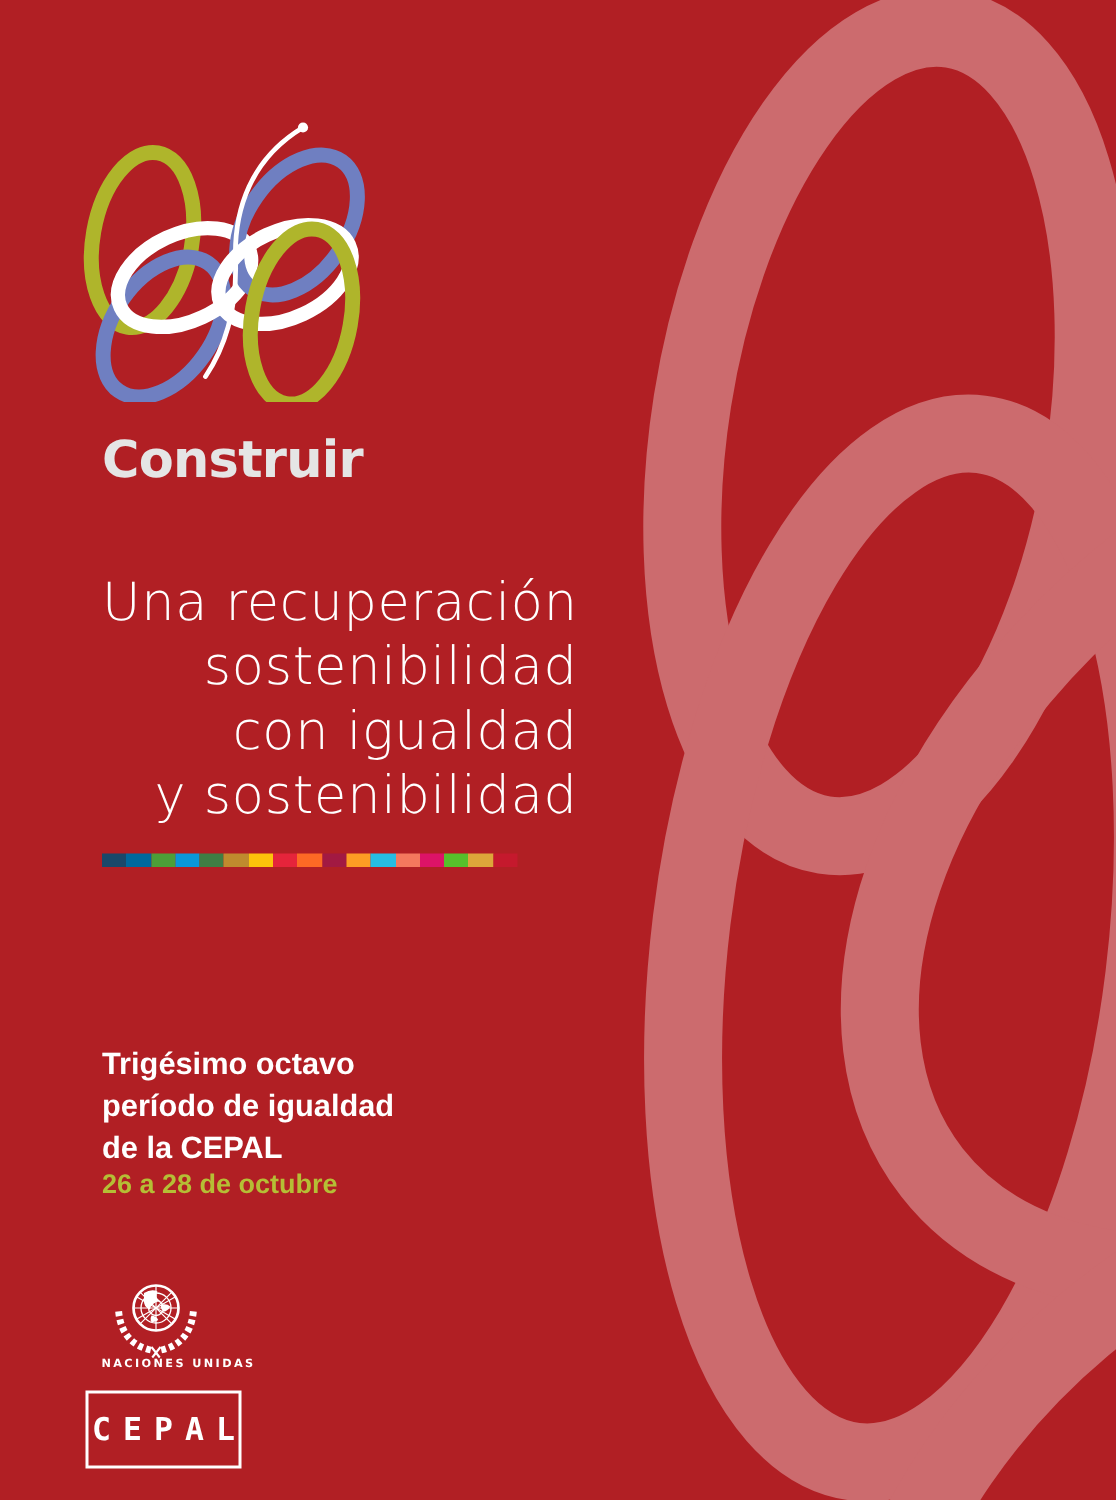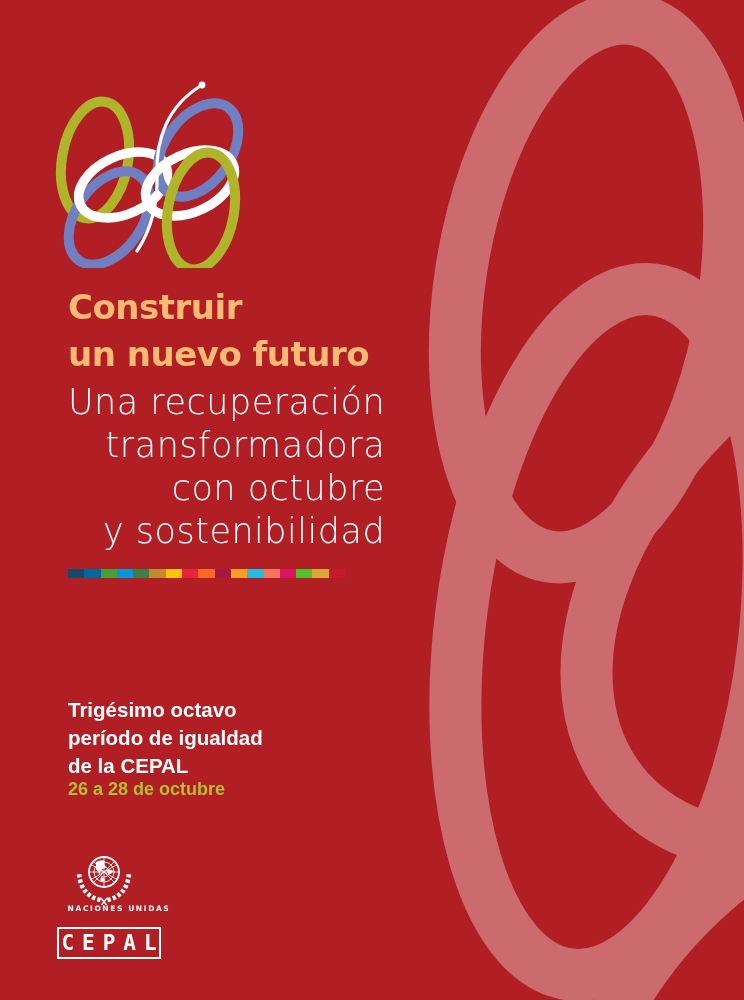--- a/index.html
+++ b/index.html
@@ -21,21 +21,21 @@
   .butterfly-svg { left:55px; top:68px; }
   .bf { fill:none; }
   .bf-olive { stroke: var(--butterfly-olive, #AFB52B); stroke-width:10; }
   .bf-blue  { stroke: var(--butterfly-blue, #6F7FC1);  stroke-width:10; }
   .bf-white { stroke: var(--butterfly-white, #FFFFFF); stroke-width:9.5; }
   .bf-body  { stroke: var(--butterfly-white, #FFFFFF); stroke-width:3.2; stroke-linecap:round; }
   .bf-dot   { fill: var(--butterfly-white, #FFFFFF); }
 
   .title {
     position:absolute; left:68px; top:284px;
-    color:#fdba74; font-weight:bold; font-size:34px; line-height:47px;
+    color:#e5e5e5; font-weight:bold; font-size:34px; line-height:47px;
     letter-spacing:-0.5px;
   }
   .subtitle {
     position:absolute; left:68px; top:381px;
     color:#fff; font-weight:300; font-size:35px; line-height:43px;
     letter-spacing:0.5px;
     text-align:right;
   }
   .stripe {
     position:absolute; left:68px; top:569px;
@@ -66,21 +66,21 @@
   .un-laurel { stroke:#fff; fill:none; stroke-width:4.6; stroke-dasharray:3.2 2.3; }
   .un-stem   { stroke:#fff; fill:none; stroke-width:1.4; }
 
   .un-label {
     position:absolute; left:64px; top:904px; width:110px;
     text-align:center; color:#fff;
     font-size:7.5px; font-weight:bold; letter-spacing:1.6px;
   }
   .cepal-box {
     position:absolute; left:57px; top:927px;
-    width:104px; height:32px; box-sizing:border-box;
+    width:104px; height:52px; box-sizing:border-box;
     border:2.5px solid #fff;
     display:flex; align-items:center; justify-content:center;
     color:#fff; font-family:"DejaVu Sans Mono", monospace;
     font-weight:bold; font-size:21px; letter-spacing:8px; text-indent:8px;
   }
 </style>
 </head>
 <body>
 
 <div class="cover">
@@ -98,27 +98,26 @@
     <ellipse class="bf bf-white" cx="68" cy="117" rx="47" ry="29" transform="rotate(-25 68 117)"></ellipse>
     <ellipse class="bf bf-blue" cx="143" cy="82" rx="33" ry="52" transform="rotate(35 143 82)"></ellipse>
     <ellipse class="bf bf-white" cx="135" cy="115" rx="47" ry="29" transform="rotate(-25 135 115)"></ellipse>
     <ellipse class="bf bf-olive" cx="146" cy="143" rx="33" ry="59" transform="rotate(10 146 143)"></ellipse>
     <path class="bf bf-body" d="M 82,183 C 96,162 103,135 102,105 C 101,72 112,38 147,17"></path>
     <circle class="bf-dot" cx="147" cy="17" r="3.4"></circle>
   </svg>
 
   <div class="title">
     <div>Construir</div>
-    <div>un nuevo futuro</div>
   </div>
 
   <div class="subtitle">
     <div>Una recuperación</div>
-    <div>transformadora</div>
-    <div>con octubre</div>
+    <div>sostenibilidad</div>
+    <div>con igualdad</div>
     <div>y sostenibilidad</div>
   </div>
 
   <div class="stripe">
       <div class="stripe-seg" style="background: rgb(25, 72, 106);"></div>
       <div class="stripe-seg" style="background: rgb(0, 104, 157);"></div>
       <div class="stripe-seg" style="background: rgb(76, 159, 56);"></div>
       <div class="stripe-seg" style="background: rgb(10, 151, 217);"></div>
       <div class="stripe-seg" style="background: rgb(63, 126, 68);"></div>
       <div class="stripe-seg" style="background: rgb(191, 139, 46);"></div>

